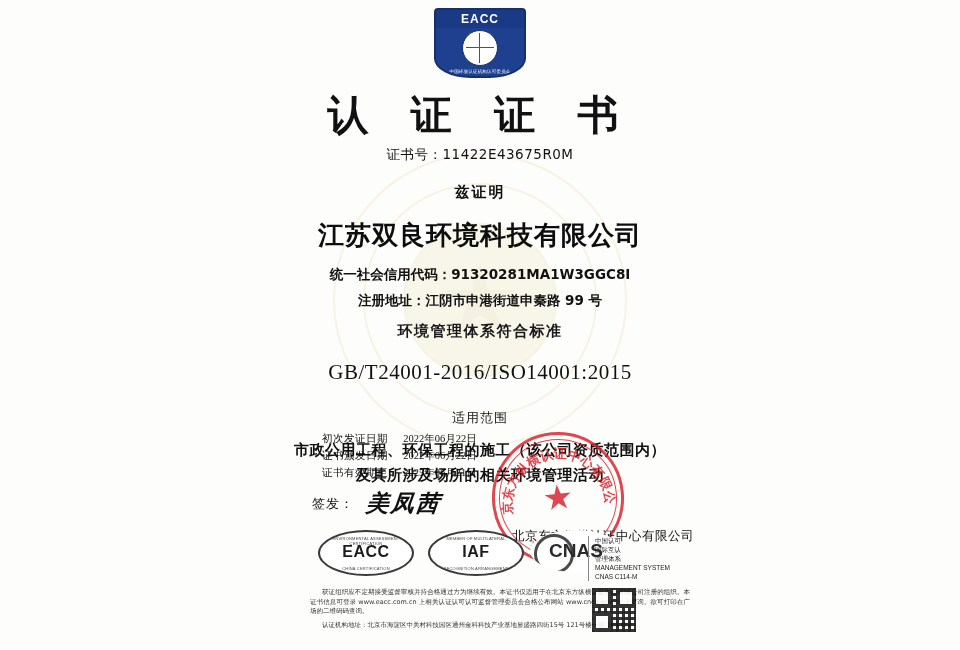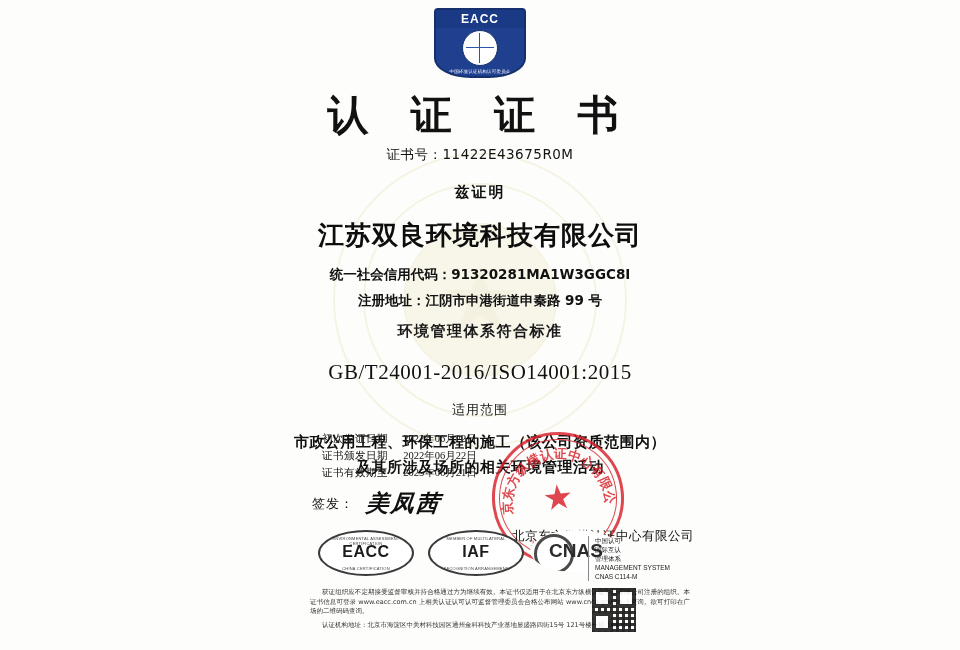--- a/index.html
+++ b/index.html
@@ -181,21 +181,21 @@
     font-weight: bold;
     font-family: "DejaVu Sans", sans-serif;
     letter-spacing: 1.5px;
     margin-top: 12px;
     margin-bottom: 19px;
   }
   .std-code {
     font-size: 21px;
     font-family: "Liberation Serif", serif;
     letter-spacing: .5px;
-    margin-bottom: 16px;
+    margin-bottom: 24px;
     color: #111;
   }
   .scope-label {
     font-size: 13px;
     font-family: "DejaVu Sans", sans-serif;
     letter-spacing: 1px;
     margin-bottom: 14px;
   }
   .scope-line {
     font-size: 15px;

